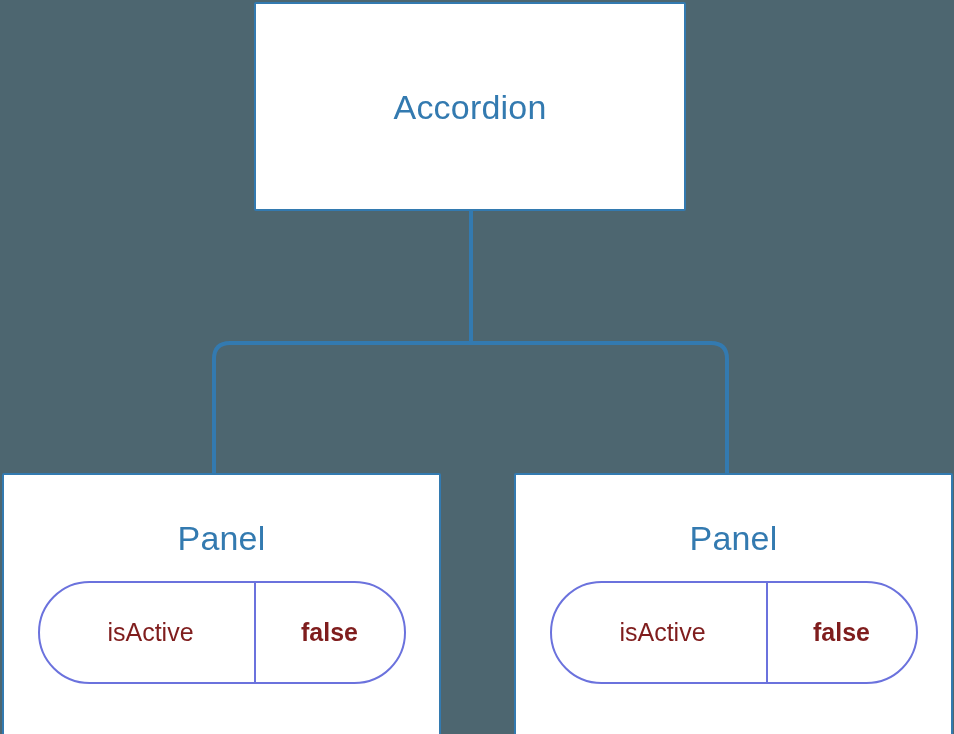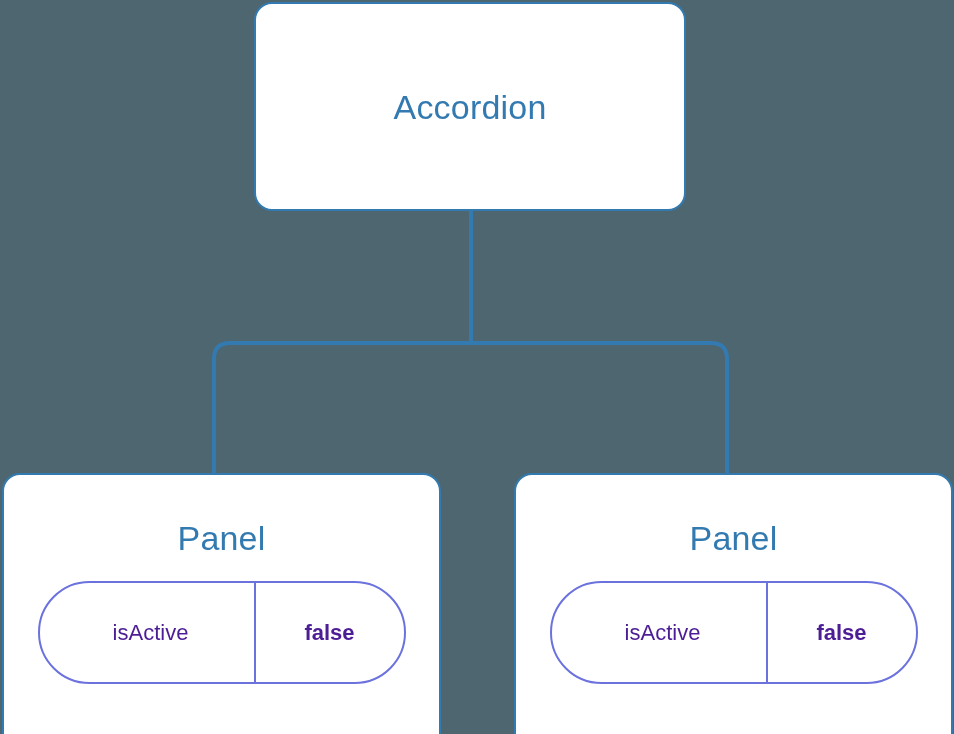--- a/index.html
+++ b/index.html
@@ -24,21 +24,21 @@
     width: 954px;
     height: 734px;
     z-index: 1;
   }
 
   
   .node {
     position: absolute;
     background: #ffffff;
     border: 2px solid #337ab0;
-    border-radius: 18px;
+    border-radius: 2px;
     box-sizing: border-box;
     z-index: 2;
     display: flex;
     flex-direction: column;
     align-items: center;
     text-align: center;
   }
 
   .node-title {
     color: #337ab0;
@@ -80,22 +80,22 @@
     border-radius: 52px;
     box-sizing: border-box;
     background: #ffffff;
     overflow: hidden;
   }
   .prop-key,
   .prop-val {
     display: flex;
     align-items: center;
     justify-content: center;
-    color: #4c1d95;
-    font-size: 22px;
+    color: #7f1d1d;
+    font-size: 25px;
     line-height: 1;
     white-space: nowrap;
     box-sizing: border-box;
   }
   .prop-key {
     width: 214px;
     padding-left: 8px;
   }
   .prop-val {
     width: 150px;

